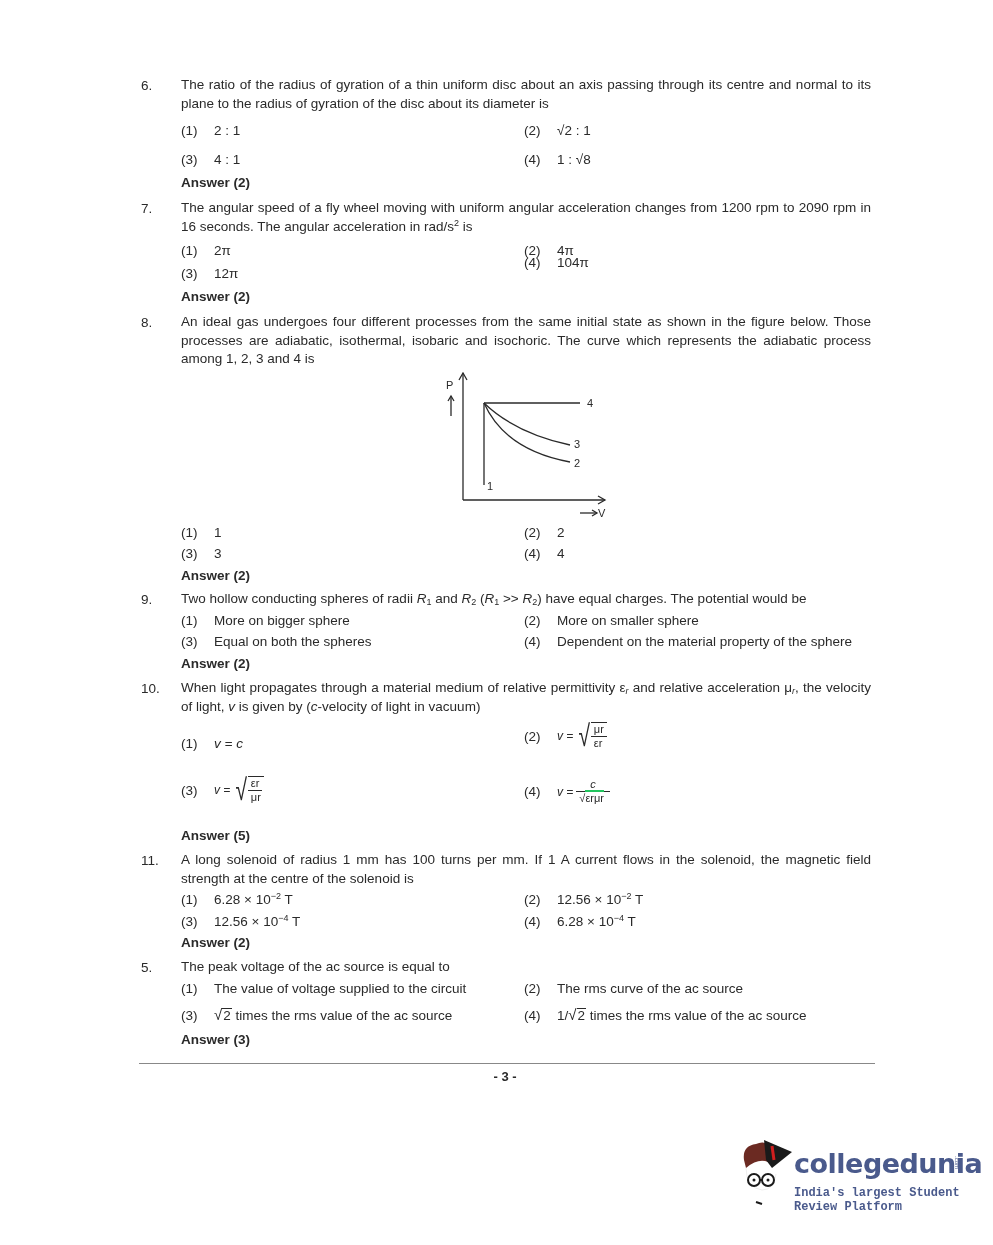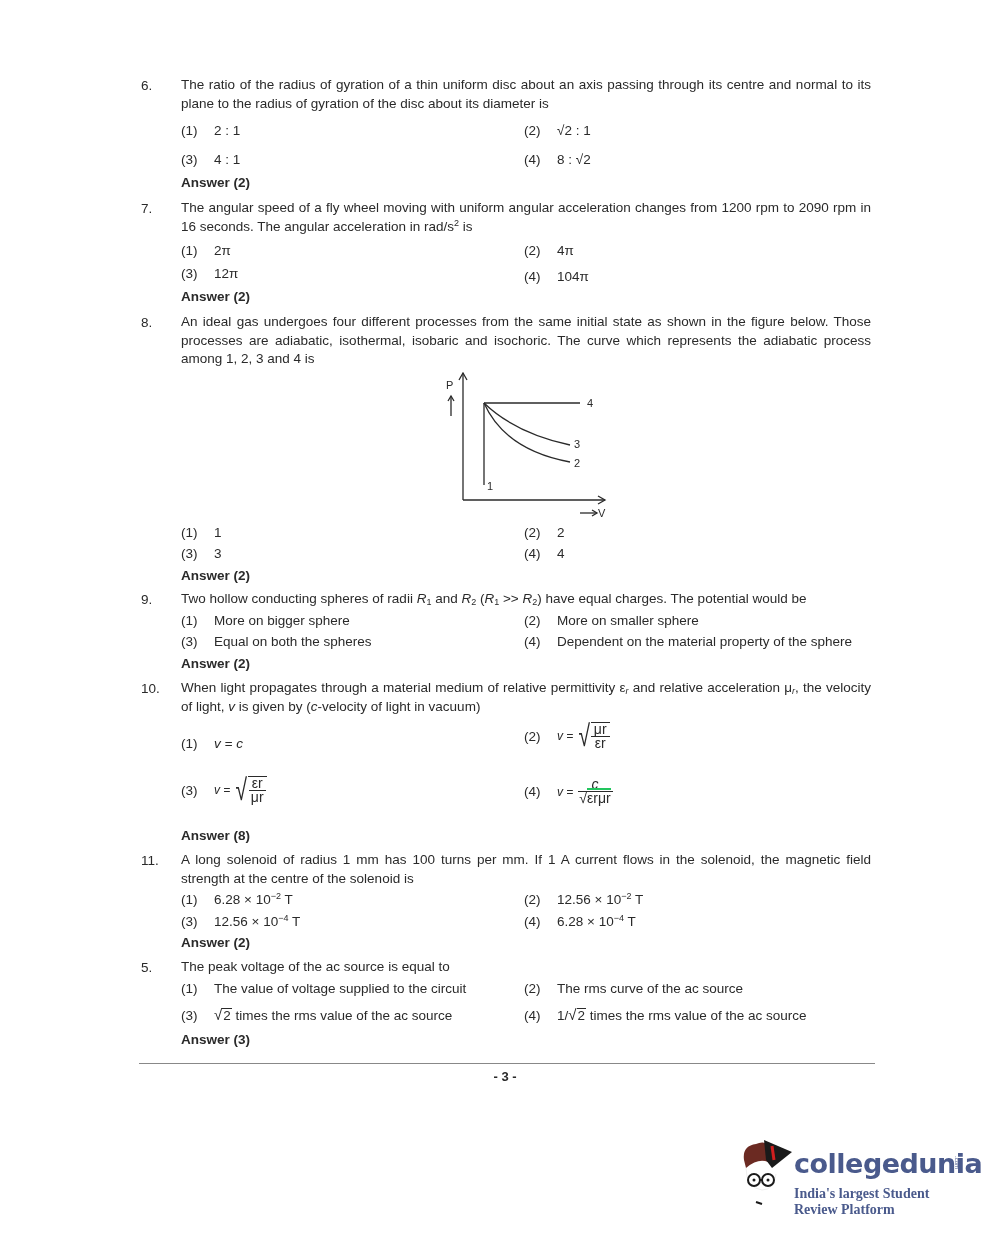--- a/index.html
+++ b/index.html
@@ -9,53 +9,53 @@
   .qnum { position:absolute; left:141px; }
   .qtext { position:absolute; left:181px; width:690px; line-height:18.5px; text-align:justify; }
   .opt { position:absolute; white-space:nowrap; }
   .opt .n { display:inline-block; width:33px; }
   .ans { position:absolute; left:181px; font-weight:bold; }
   .i { font-style:italic; }
   sup { font-size:9px; vertical-align:5px; line-height:0; }
   sub { font-size:9px; vertical-align:-2px; line-height:0; }
   .sqrt { display:inline-block; border-top:1px solid #2a2a2a; padding:0 1px; line-height:14px; }
   .rad { font-size:15px; }
-  .frac { display:inline-flex; flex-direction:column; align-items:center; vertical-align:middle; font-size:14px; }
+  .frac { display:inline-flex; flex-direction:column; align-items:flex-start; vertical-align:middle; font-size:11px; }
   .frac .num { padding:0 3px; border-bottom:1px solid #2a2a2a; line-height:13px; }
   .frac .den { padding:0 3px; line-height:13px; }
   .bigsqrt { display:inline-flex; align-items:center; vertical-align:middle; }
   .bigsqrt .sym { font-size:30px; line-height:30px; transform:scaleX(0.7); margin-right:-2px; }
   .bigsqrt .body { border-top:1px solid #2a2a2a; }
   .hr { position:absolute; left:139px; width:736px; top:1063px; height:0; border-top:1px solid #888; }
   .pagenum { position:absolute; left:0; width:1010px; text-align:center; top:1069px; font-weight:bold; font-size:13px; }
   .logo { position:absolute; left:738px; top:1138px; width:230px; height:72px; }
   .logo-word { position:absolute; left:56px; top:10px; font-family:"DejaVu Sans", sans-serif; font-size:27px; font-weight:bold; color:#4a5a8c; letter-spacing:-0.5px; }
   .logo-com { position:absolute; left:216px; top:18px; font-size:6px; color:#4a5a8c; writing-mode:vertical-rl; }
-  .logo-tag { position:absolute; left:56px; top:48px; font-family:Liberation Serif, serif; font-size:14px; font-weight:bold; color:#4a5a8c; }
+  .logo-tag { position:absolute; left:56px; top:48px; font-family:Liberation Mono, monospace; font-size:12px; font-weight:bold; color:#4a5a8c; }
 </style>
 </head>
 <body>
 
 <div class="q">
   <span class="qnum" style="top:78px">6.</span>
   <div class="qtext" style="top:76px">The ratio of the radius of gyration of a thin uniform disc about an axis passing through its centre and normal to its plane to the radius of gyration of the disc about its diameter is</div>
   <div class="opt" style="left:181px;top:123px"><span class="n">(1)</span><span>2 : 1</span></div>
   <div class="opt" style="left:524px;top:123px"><span class="n">(2)</span><span>√2 : 1</span></div>
   <div class="opt" style="left:181px;top:152px"><span class="n">(3)</span><span>4 : 1</span></div>
-  <div class="opt" style="left:524px;top:152px"><span class="n">(4)</span><span>8 : √2</span></div>
+  <div class="opt" style="left:524px;top:152px"><span class="n">(4)</span><span>1 : √8</span></div>
   <div class="ans" style="top:175px">Answer (2)</div>
 </div>
 
 <div class="q">
   <span class="qnum" style="top:201px">7.</span>
   <div class="qtext" style="top:199px"><span>The angular speed of a fly wheel moving with uniform angular acceleration changes from 1200 rpm to 2090 rpm in 16 seconds. The angular acceleration in rad/s</span><sup>2</sup><span> is</span></div>
   <div class="opt" style="left:181px;top:243px"><span class="n">(1)</span><span>2π</span></div>
   <div class="opt" style="left:524px;top:243px"><span class="n">(2)</span><span>4π</span></div>
   <div class="opt" style="left:181px;top:266px"><span class="n">(3)</span><span>12π</span></div>
-  <div class="opt" style="left:524px;top:269px"><span class="n">(4)</span><span>104π</span></div>
+  <div class="opt" style="left:524px;top:255px"><span class="n">(4)</span><span>104π</span></div>
   <div class="ans" style="top:289px">Answer (2)</div>
 </div>
 
 <div class="q">
   <span class="qnum" style="top:315px">8.</span>
   <div class="qtext" style="top:313px">An ideal gas undergoes four different processes from the same initial state as shown in the figure below. Those processes are adiabatic, isothermal, isobaric and isochoric. The curve which represents the adiabatic process among 1, 2, 3 and 4 is</div>
 
   <svg style="position:absolute;left:438px;top:372px" width="180" height="150" viewBox="438 372 180 150">
     <g stroke="#2a2a2a" stroke-width="1.3" fill="none">
 
@@ -138,21 +138,21 @@
 
   <div class="opt" style="left:524px;top:778px;display:flex;align-items:center">
     <span class="n">(4)</span>
     <span class="i" style="font-size:12px;margin-right:3px">v =</span>
     <span class="frac">
       <span class="num i" style="border-bottom:1px solid #2a2a2a;padding:0 14px">c</span>
       <span class="den"><span>√</span><span style="border-top:2px solid #22c55e">εrμr</span></span>
     </span>
   </div>
 
-  <div class="ans" style="top:828px">Answer (8)</div>
+  <div class="ans" style="top:828px">Answer (5)</div>
 </div>
 
 <div class="q">
   <span class="qnum" style="top:853px">11.</span>
   <div class="qtext" style="top:851px">A long solenoid of radius 1 mm has 100 turns per mm. If 1 A current flows in the solenoid, the magnetic field strength at the centre of the solenoid is</div>
   <div class="opt" style="left:181px;top:892px"><span class="n">(1)</span><span>6.28 × 10</span><sup>−2</sup><span> T</span></div>
   <div class="opt" style="left:524px;top:892px"><span class="n">(2)</span><span>12.56 × 10</span><sup>−2</sup><span> T</span></div>
   <div class="opt" style="left:181px;top:914px"><span class="n">(3)</span><span>12.56 × 10</span><sup>−4</sup><span> T</span></div>
   <div class="opt" style="left:524px;top:914px"><span class="n">(4)</span><span>6.28 × 10</span><sup>−4</sup><span> T</span></div>
   <div class="ans" style="top:935px">Answer (2)</div>

